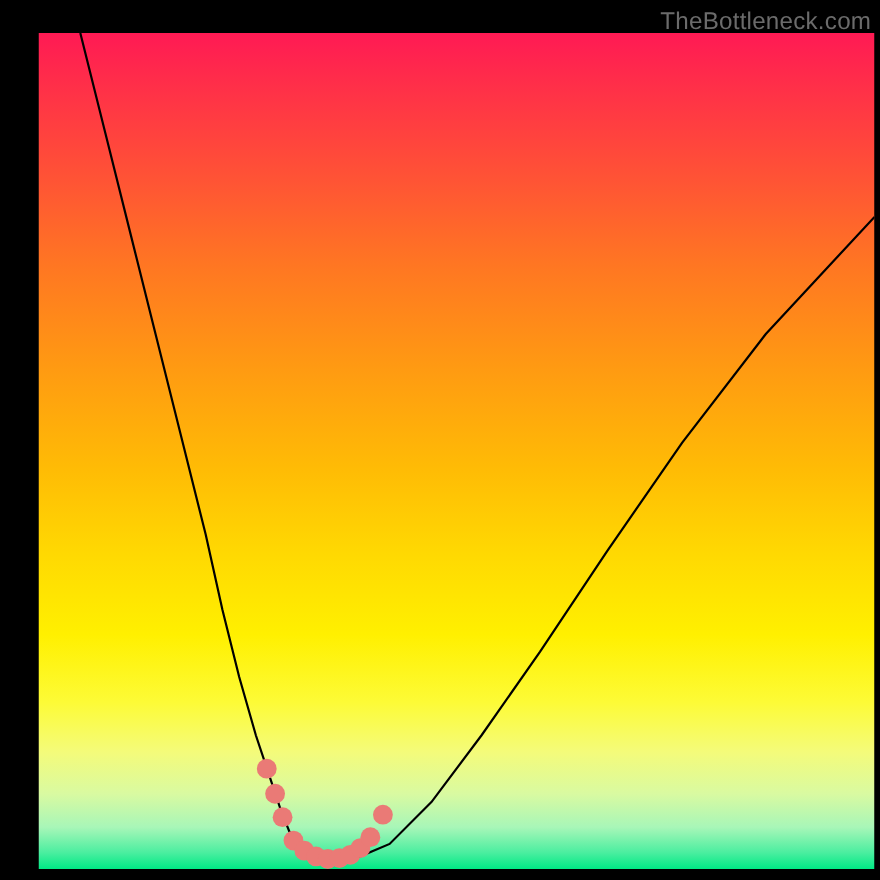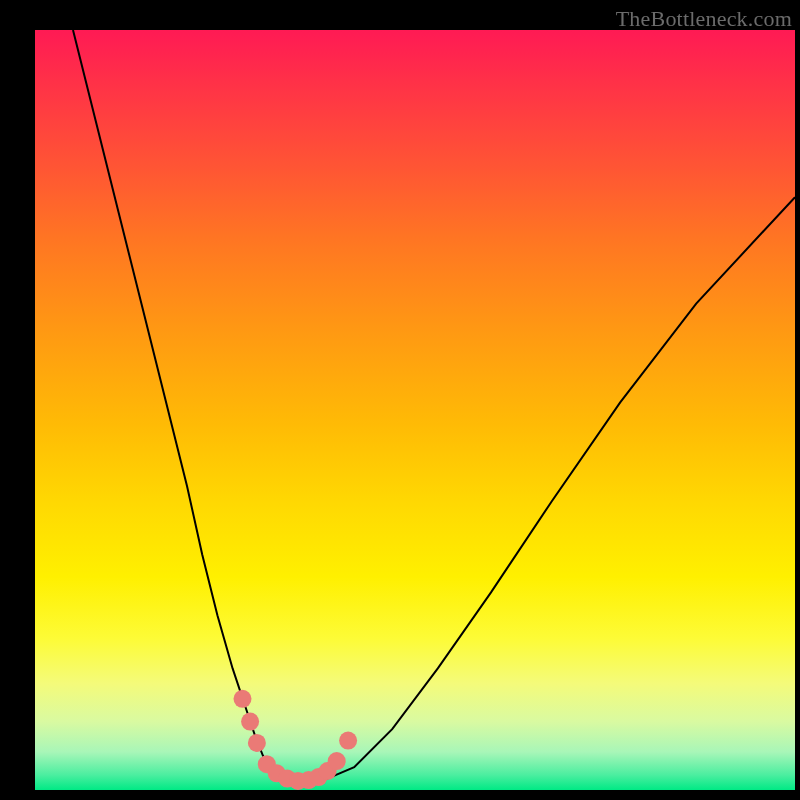--- a/index.html
+++ b/index.html
@@ -11,21 +11,20 @@
     overflow: hidden;
     font-family: Arial, Helvetica, sans-serif;
   }
   .frame {
     position: absolute;
     left: 0;
     top: 0;
     width: 800px;
     height: 800px;
     background: #000;
-    font-family: Liberation Serif, serif;
   }
   .plot-area {
     position: absolute;
     left: 35px;
     top: 30px;
     width: 760px;
     height: 760px;
     overflow: hidden;
   }
   .gradient {

